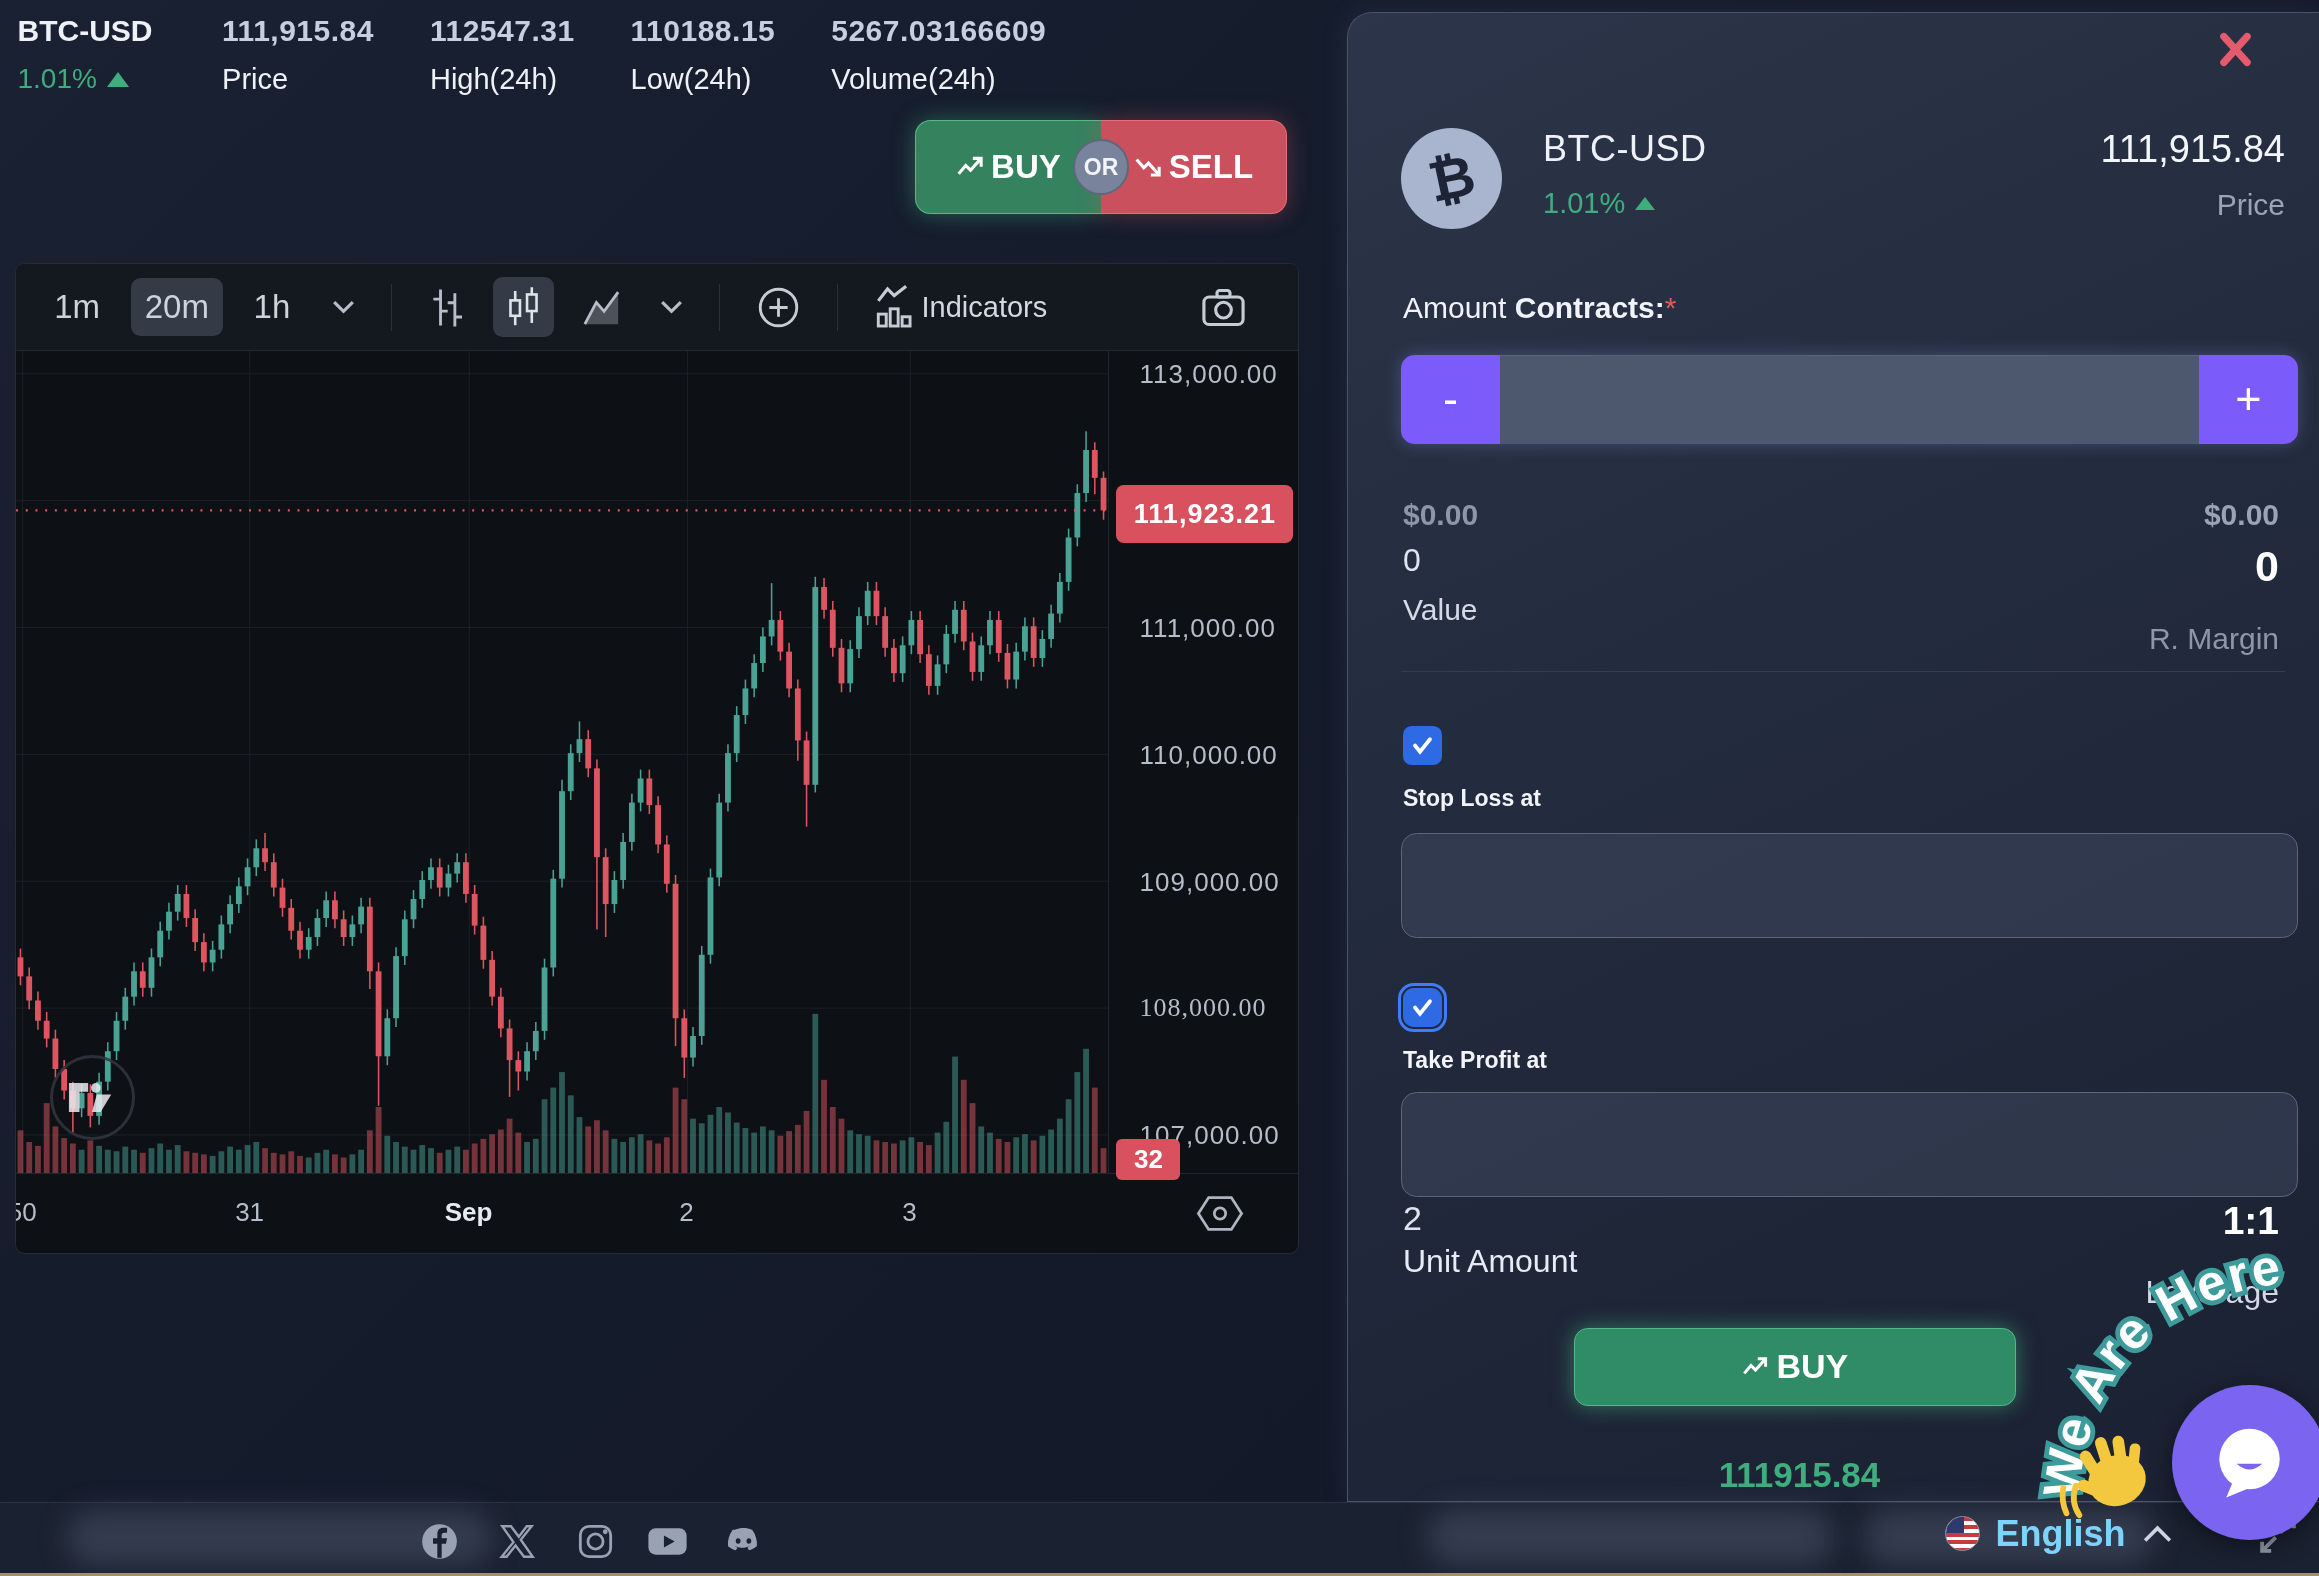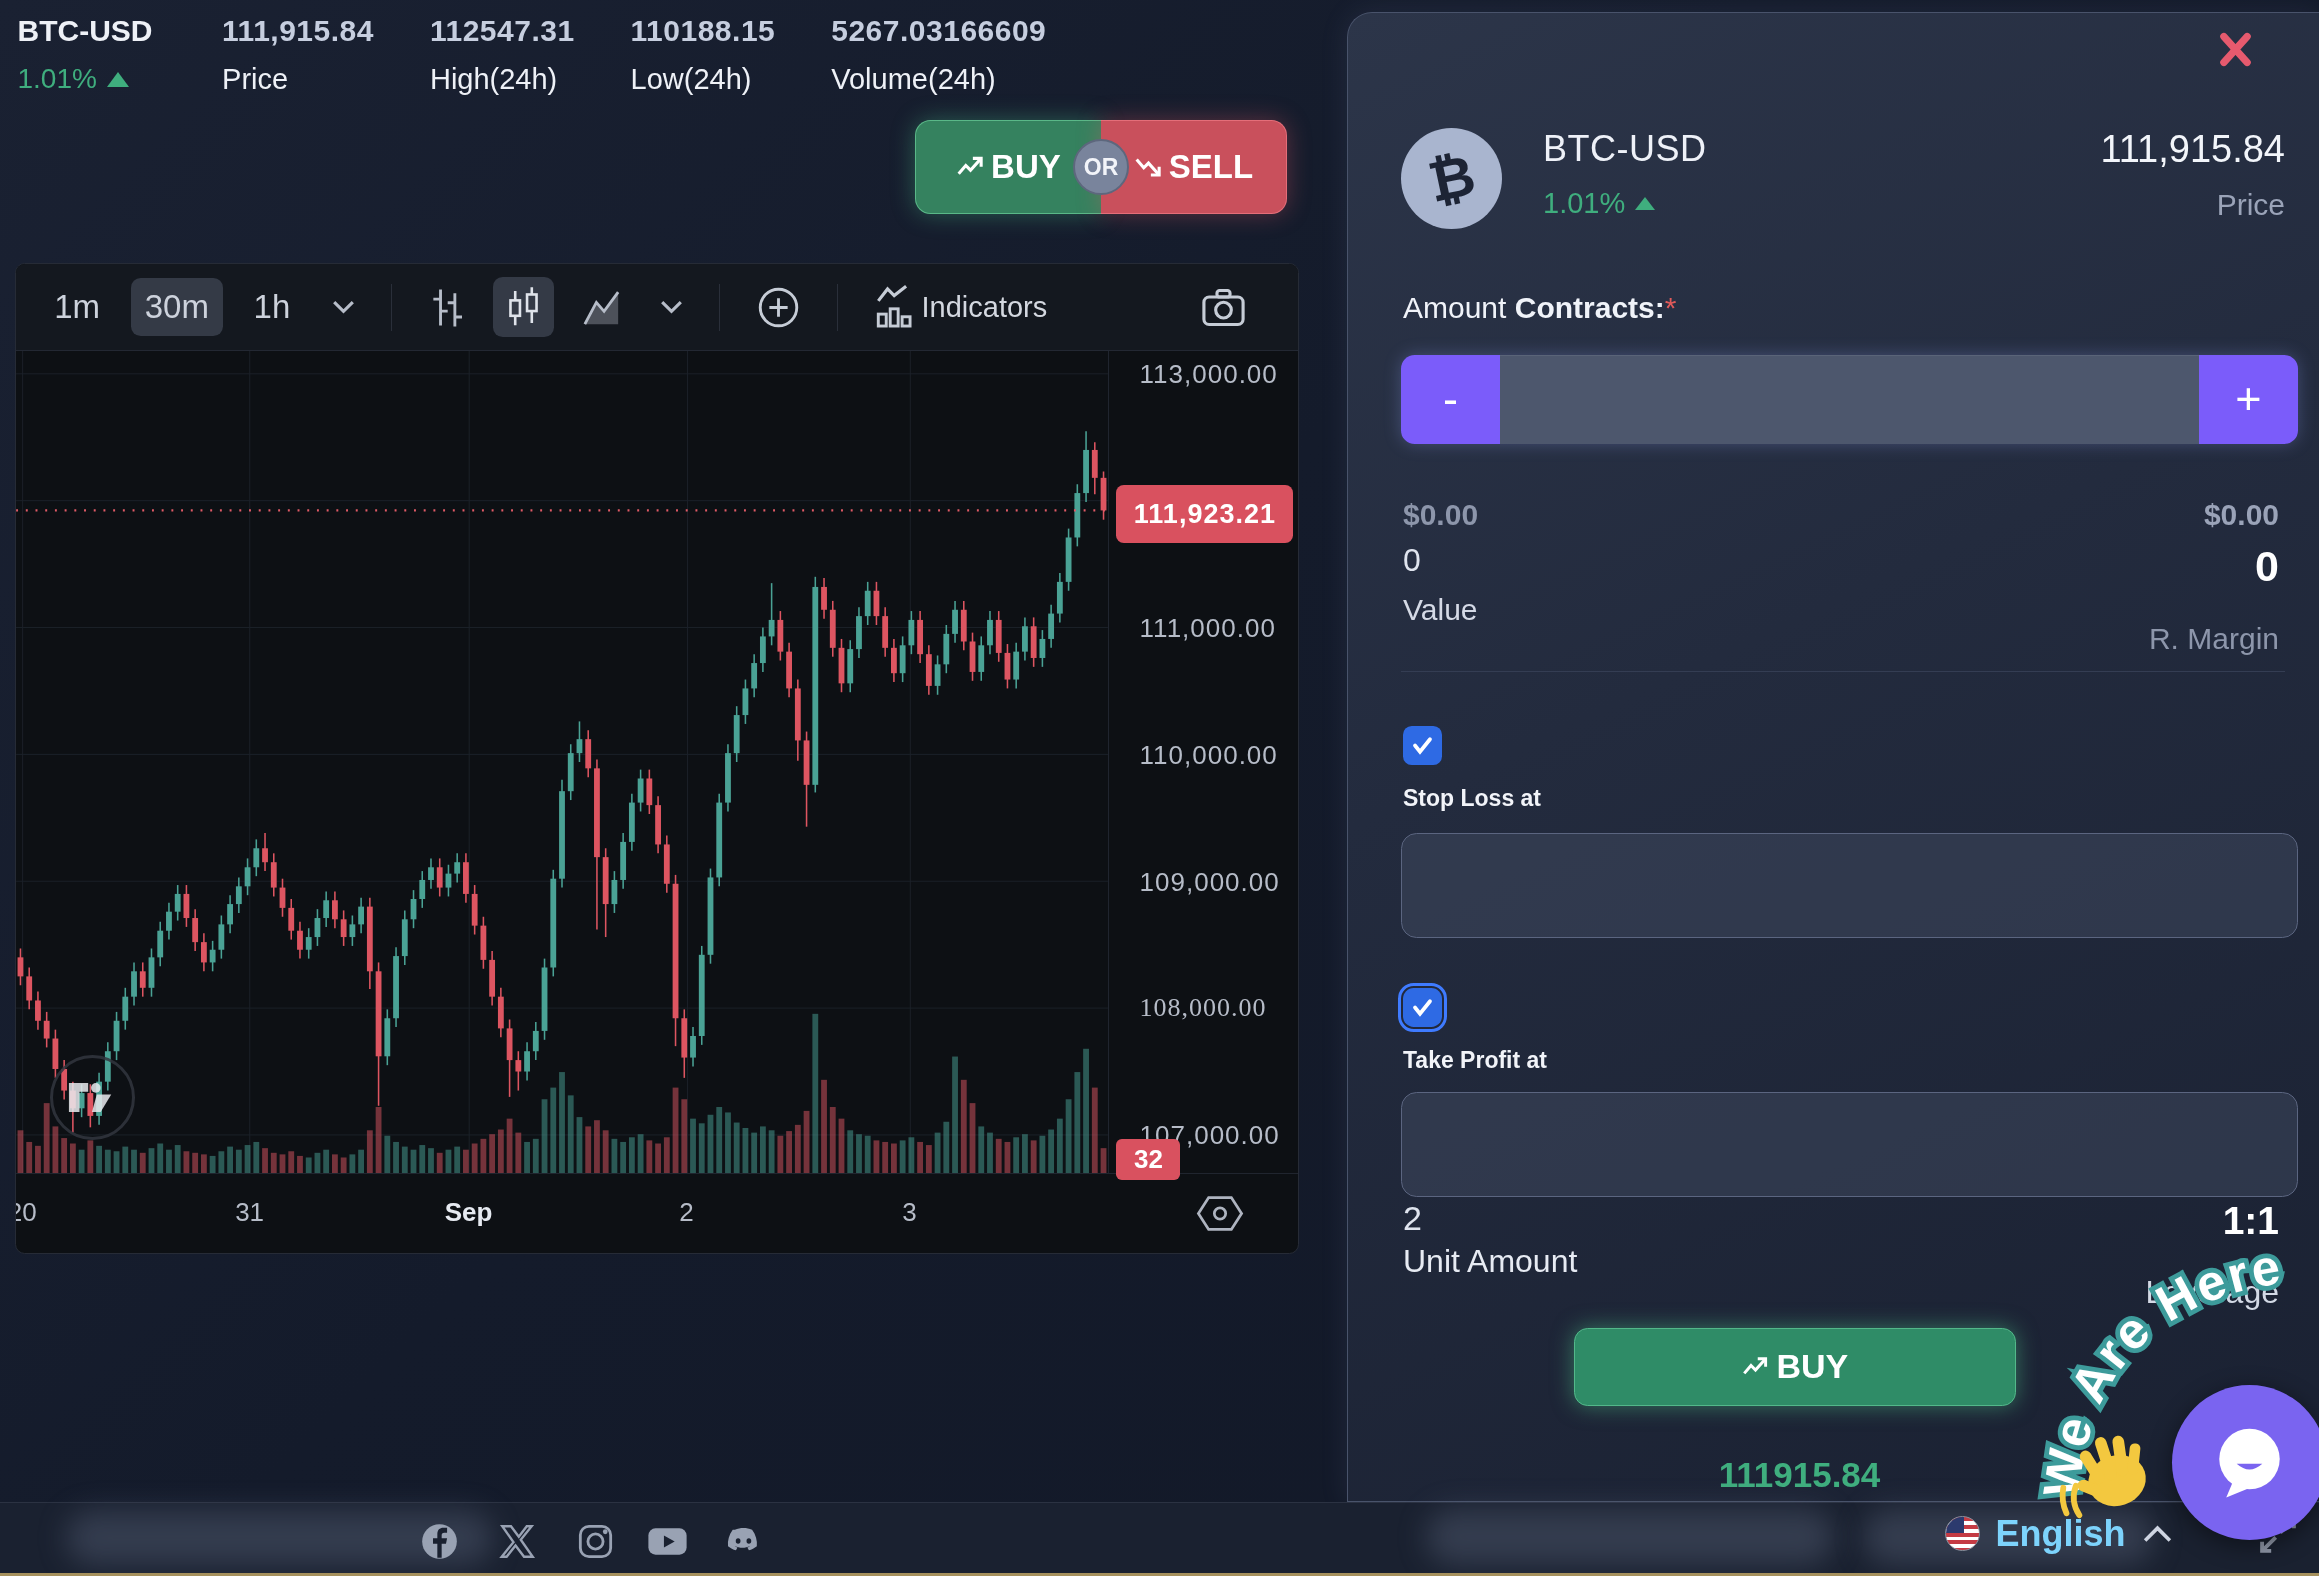--- a/index.html
+++ b/index.html
@@ -133,21 +133,21 @@
         <path d="M2 3l6 7 4-4 9 10" stroke="#fff" stroke-width="2.6" fill="none"></path>
         <path d="M14 16h7v-7" stroke="#fff" stroke-width="2.6" fill="none"></path>
       </svg>
     <span>SELL</span>
   </div>
 </div>
 
 <div class="chartbox">
   <div class="ctb">
     <div class="tf">1m</div>
-    <div class="tf active">30m</div>
+    <div class="tf active">20m</div>
     <div class="tf">1h</div>
     <div class="tbtn">
         <svg width="25" height="15.5" viewBox="0 0 16 10">
           <path d="M2 2l6 6 6-6" stroke="#b7bdc9" stroke-width="2" fill="none"></path>
         </svg>
       </div>
     <div class="tdiv"></div>
     <div class="tbtn">
         <svg width="39" height="43" viewBox="0 0 30 36">
           <path d="M10 3v30M10 11H4M10 21h6M22 6v28M22 14h-6M22 26h6" stroke="#b7bdc9" stroke-width="2.4" fill="none"></path>
@@ -606,21 +606,21 @@
       <div class="ytick" style="top: 769px;">107,000.00</div>
     </div>
 
   <div class="xaxis" id="x-axis">
     <div class="axgear">
       <svg width="50" height="43" viewBox="0 0 44 36">
           <polygon points="12,4 32,4 41,18 32,32 12,32 3,18" stroke="#aeb4c0" stroke-width="2.4" fill="none"></polygon>
           <circle cx="22" cy="18" r="5" stroke="#aeb4c0" stroke-width="2.4" fill="none"></circle>
         </svg>
     </div>
-  <div class="xtick" style="left: 6.6px;">20</div>
+  <div class="xtick" style="left: 6.6px;">50</div>
       <div class="xtick" style="left: 234px;">31</div>
       <div class="xtick strong" style="left: 453px;">Sep</div>
       <div class="xtick" style="left: 671px;">2</div>
       <div class="xtick" style="left: 894px;">3</div>
     </div>
 
   <div class="wm">
     <svg width="50" height="33" viewBox="0 0 52 34">
         <path d="M2 2h20v9h-9v21H2z" fill="#e9ebef"></path>
         <circle cx="30" cy="7" r="5" fill="#e9ebef"></circle>

